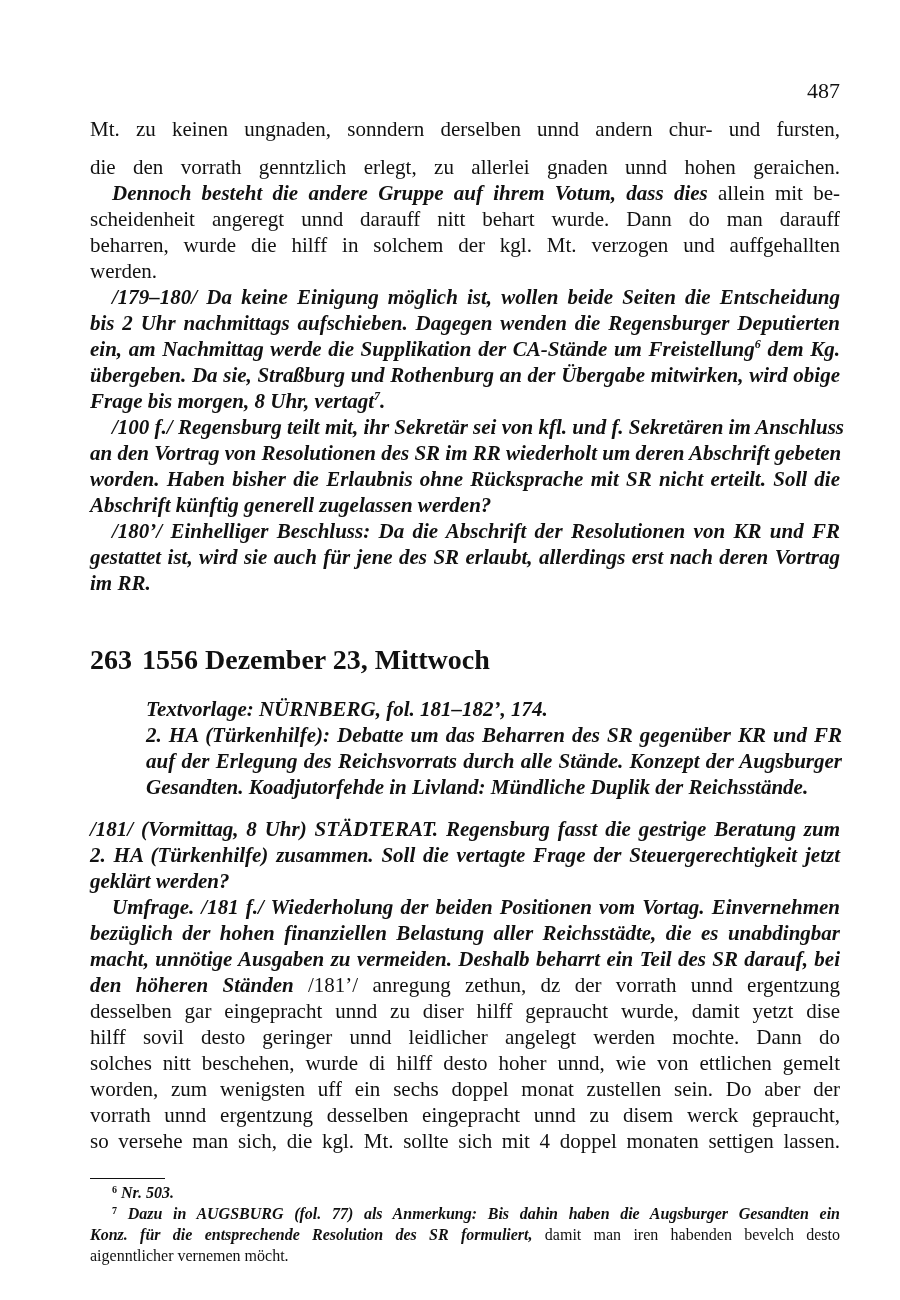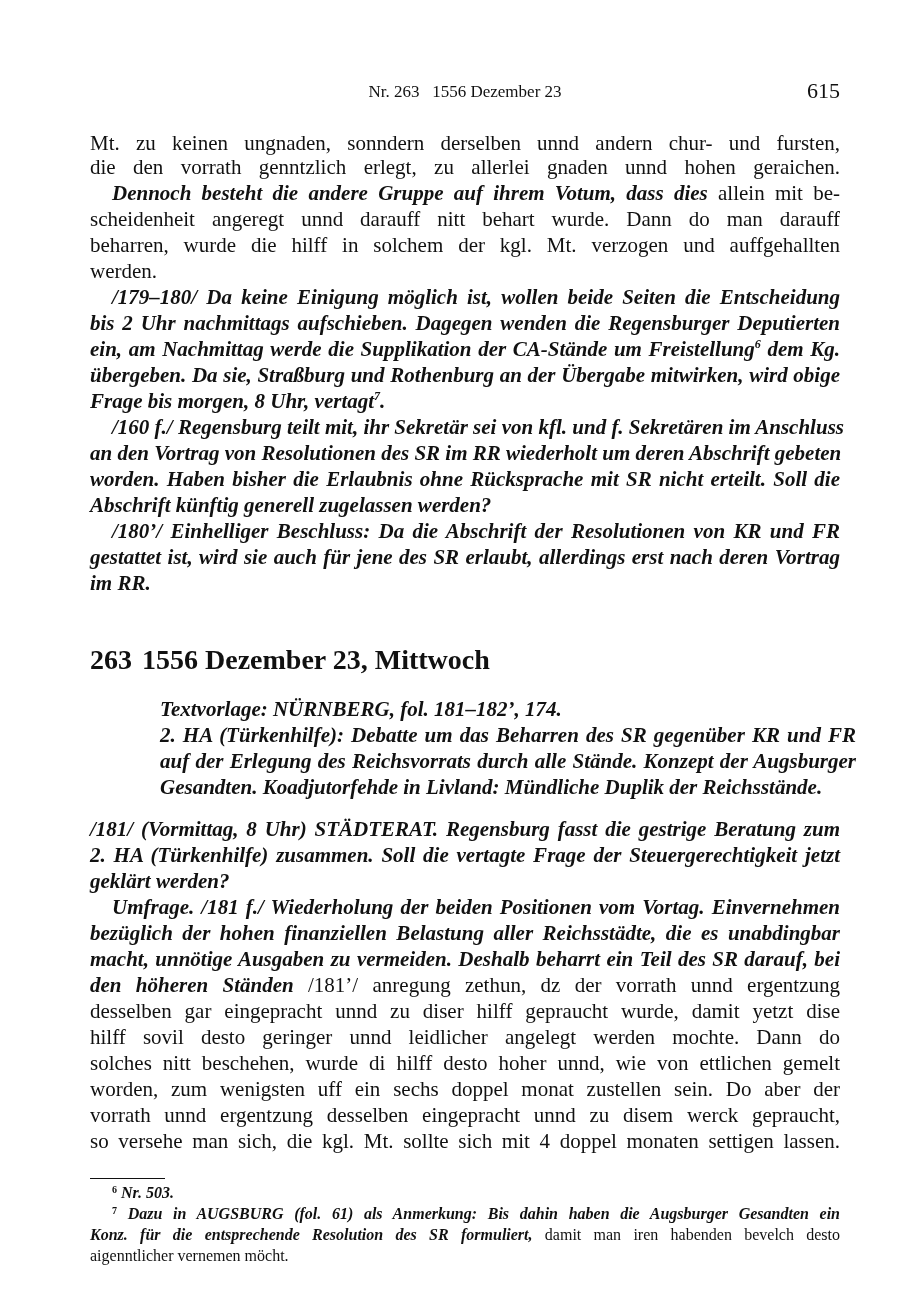--- a/index.html
+++ b/index.html
@@ -9,52 +9,51 @@
   .running-head { position: absolute; top: 78px; left: 0; width: 750px; height: 30px; }
   .rh-center { position: absolute; left: 0; right: 0; text-align: center; font-size: 17px; top: 4px; }
   .rh-page { position: absolute; right: 0; top: 0; font-size: 22px; }
   .line { position: absolute; left: 0; width: 750px; font-size: 21px; line-height: 26px;
           white-space: nowrap; text-align: justify; text-align-last: justify; }
   .last { text-align-last: left; }
   .indent { padding-left: 22px; width: 728px; }
   .it { font-style: italic; font-weight: bold; }
   .heading { position: absolute; left: 0; font-size: 28px; font-weight: bold; top: 644px; }
   .heading .num { display: inline-block; width: 52px; }
-  .summary .line { left: 70px; width: 696px; }
+  .summary .line { left: 56px; width: 696px; }
   sup { font-size: 12px; line-height: 0; vertical-align: 8px; }
   .fn-rule { position: absolute; left: 0; top: 1178px; width: 75px; height: 1px; background: #111; }
   .fn { position: absolute; left: 0; width: 750px; font-size: 16px; line-height: 21px;
         white-space: nowrap; text-align: justify; text-align-last: justify; }
   .fn sup { font-size: 10px; vertical-align: 5px; font-style: normal; }
 </style>
 </head>
 <body>
 
 <div class="page">
 
   <div class="running-head">
-    <div class="rh-center" style="white-space:pre">Nr. 263   1556 Dezember 23</div>
-    <div class="rh-page">615</div>
+    <div class="rh-page">487</div>
   </div>
 
   <div>
-    <div class="line" style="top:130px">Mt. zu keinen ungnaden, sonndern derselben unnd andern chur- und fursten,</div>
+    <div class="line" style="top:116px">Mt. zu keinen ungnaden, sonndern derselben unnd andern chur- und fursten,</div>
     <div class="line" style="top:154px">die den vorrath genntzlich erlegt, zu allerlei gnaden unnd hohen geraichen.</div>
     <div class="line indent" style="top:180px"><span class="it">Dennoch besteht die andere Gruppe auf ihrem Votum, dass dies</span> <span>allein mit be-</span></div>
     <div class="line" style="top:206px">scheidenheit angeregt unnd darauff nitt behart wurde. Dann do man darauff</div>
     <div class="line" style="top:232px">beharren, wurde die hilff in solchem der kgl. Mt. verzogen und auffgehallten</div>
     <div class="line last" style="top:258px">werden.</div>
 
     <div class="line indent it" style="top:284px">/179–180/ Da keine Einigung möglich ist, wollen beide Seiten die Entscheidung</div>
     <div class="line it" style="top:310px">bis 2 Uhr nachmittags aufschieben. Dagegen wenden die Regensburger Deputierten</div>
     <div class="line it" style="top:336px"><span>ein, am Nachmittag werde die Supplikation der CA-Stände um Freistellung</span><sup>6</sup><span> dem Kg.</span></div>
     <div class="line it" style="top:362px">übergeben. Da sie, Straßburg und Rothenburg an der Übergabe mitwirken, wird obige</div>
     <div class="line it last" style="top:388px"><span>Frage bis morgen, 8 Uhr, vertagt</span><sup>7</sup><span>.</span></div>
 
-    <div class="line indent it" style="top:414px">/160 f./ Regensburg teilt mit, ihr Sekretär sei von kfl. und f. Sekretären im Anschluss</div>
+    <div class="line indent it" style="top:414px">/100 f./ Regensburg teilt mit, ihr Sekretär sei von kfl. und f. Sekretären im Anschluss</div>
     <div class="line it" style="top:440px">an den Vortrag von Resolutionen des SR im RR wiederholt um deren Abschrift gebeten</div>
     <div class="line it" style="top:466px">worden. Haben bisher die Erlaubnis ohne Rücksprache mit SR nicht erteilt. Soll die</div>
     <div class="line it last" style="top:492px">Abschrift künftig generell zugelassen werden?</div>
 
     <div class="line indent it" style="top:518px">/180’/ Einhelliger Beschluss: Da die Abschrift der Resolutionen von KR und FR</div>
     <div class="line it" style="top:544px">gestattet ist, wird sie auch für jene des SR erlaubt, allerdings erst nach deren Vortrag</div>
     <div class="line it last" style="top:570px">im RR.</div>
   </div>
 
   <div class="heading">
@@ -81,18 +80,18 @@
     <div class="line" style="top:1050px">solches nitt beschehen, wurde di hilff desto hoher unnd, wie von ettlichen gemelt</div>
     <div class="line" style="top:1076px">worden, zum wenigsten uff ein sechs doppel monat zustellen sein. Do aber der</div>
     <div class="line" style="top:1102px">vorrath unnd ergentzung desselben eingepracht unnd zu disem werck gepraucht,</div>
     <div class="line" style="top:1128px">so versehe man sich, die kgl. Mt. sollte sich mit 4 doppel monaten settigen lassen.</div>
   </div>
 
   <div class="fn-rule"></div>
 
   <div>
     <div class="fn it" style="top:1182px; padding-left:22px; width:728px; text-align-last:left"><sup>6</sup> <span>Nr. 503.</span></div>
-    <div class="fn it" style="top:1203px; padding-left:22px; width:728px"><sup>7</sup> <span>Dazu in AUGSBURG (fol. 61) als Anmerkung: Bis dahin haben die Augsburger Gesandten ein</span></div>
+    <div class="fn it" style="top:1203px; padding-left:22px; width:728px"><sup>7</sup> <span>Dazu in AUGSBURG (fol. 77) als Anmerkung: Bis dahin haben die Augsburger Gesandten ein</span></div>
     <div class="fn" style="top:1224px"><span class="it">Konz. für die entsprechende Resolution des SR formuliert,</span><span> damit man iren habenden bevelch desto</span></div>
     <div class="fn" style="top:1245px; text-align-last:left">aigenntlicher vernemen möcht.</div>
   </div>
 
 </div>
 
 </body></html>

